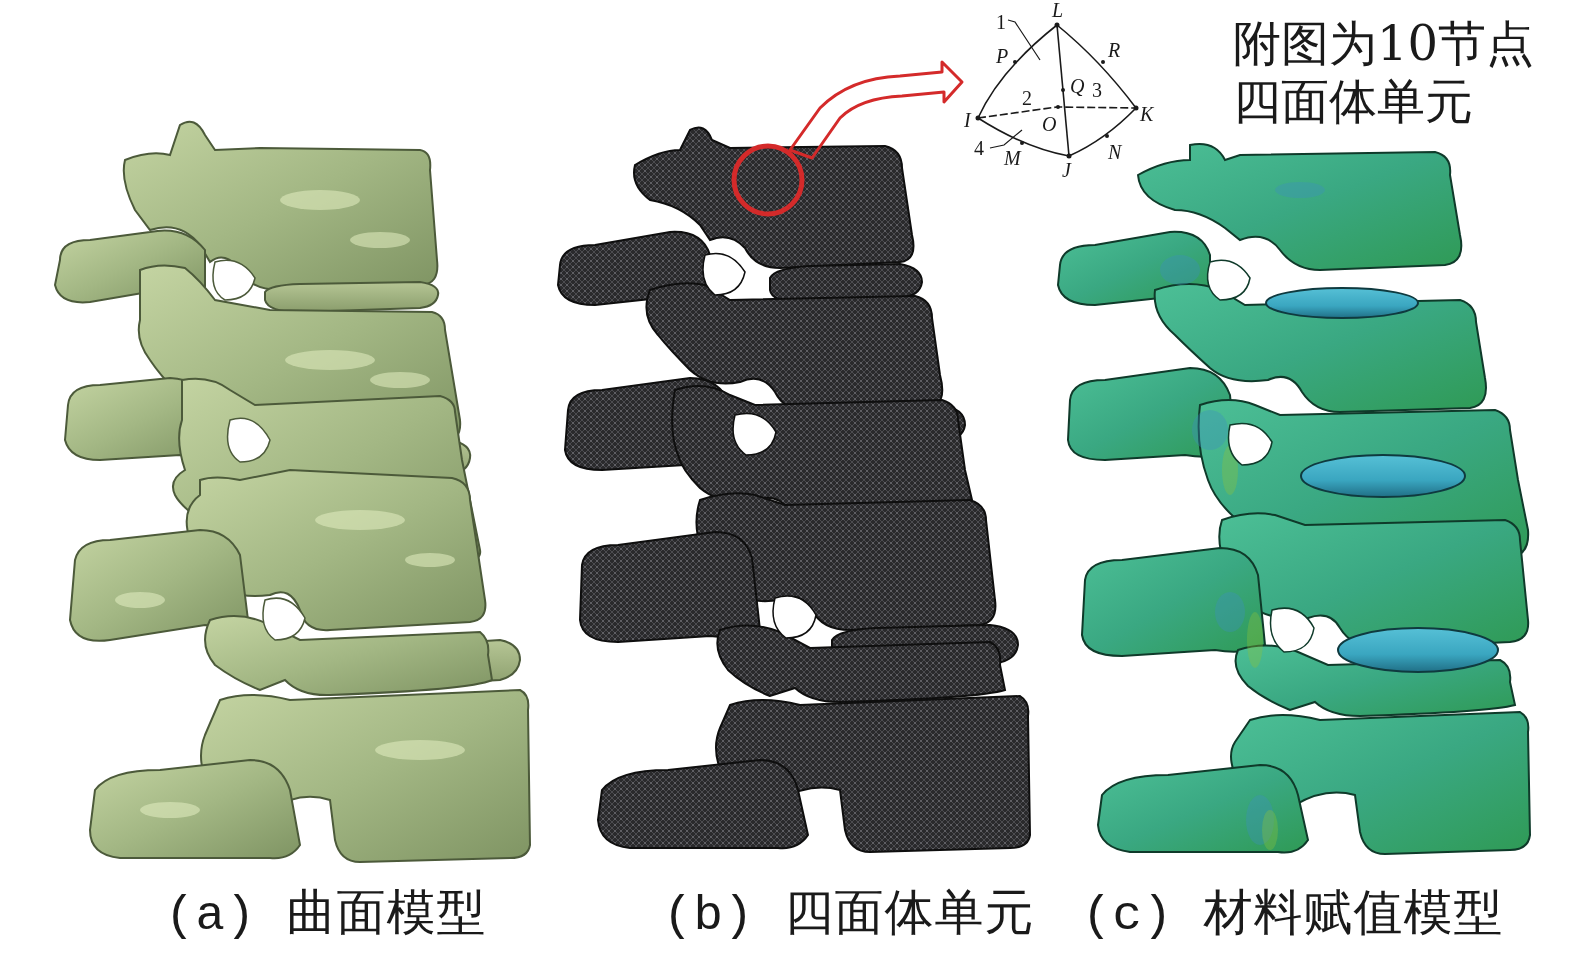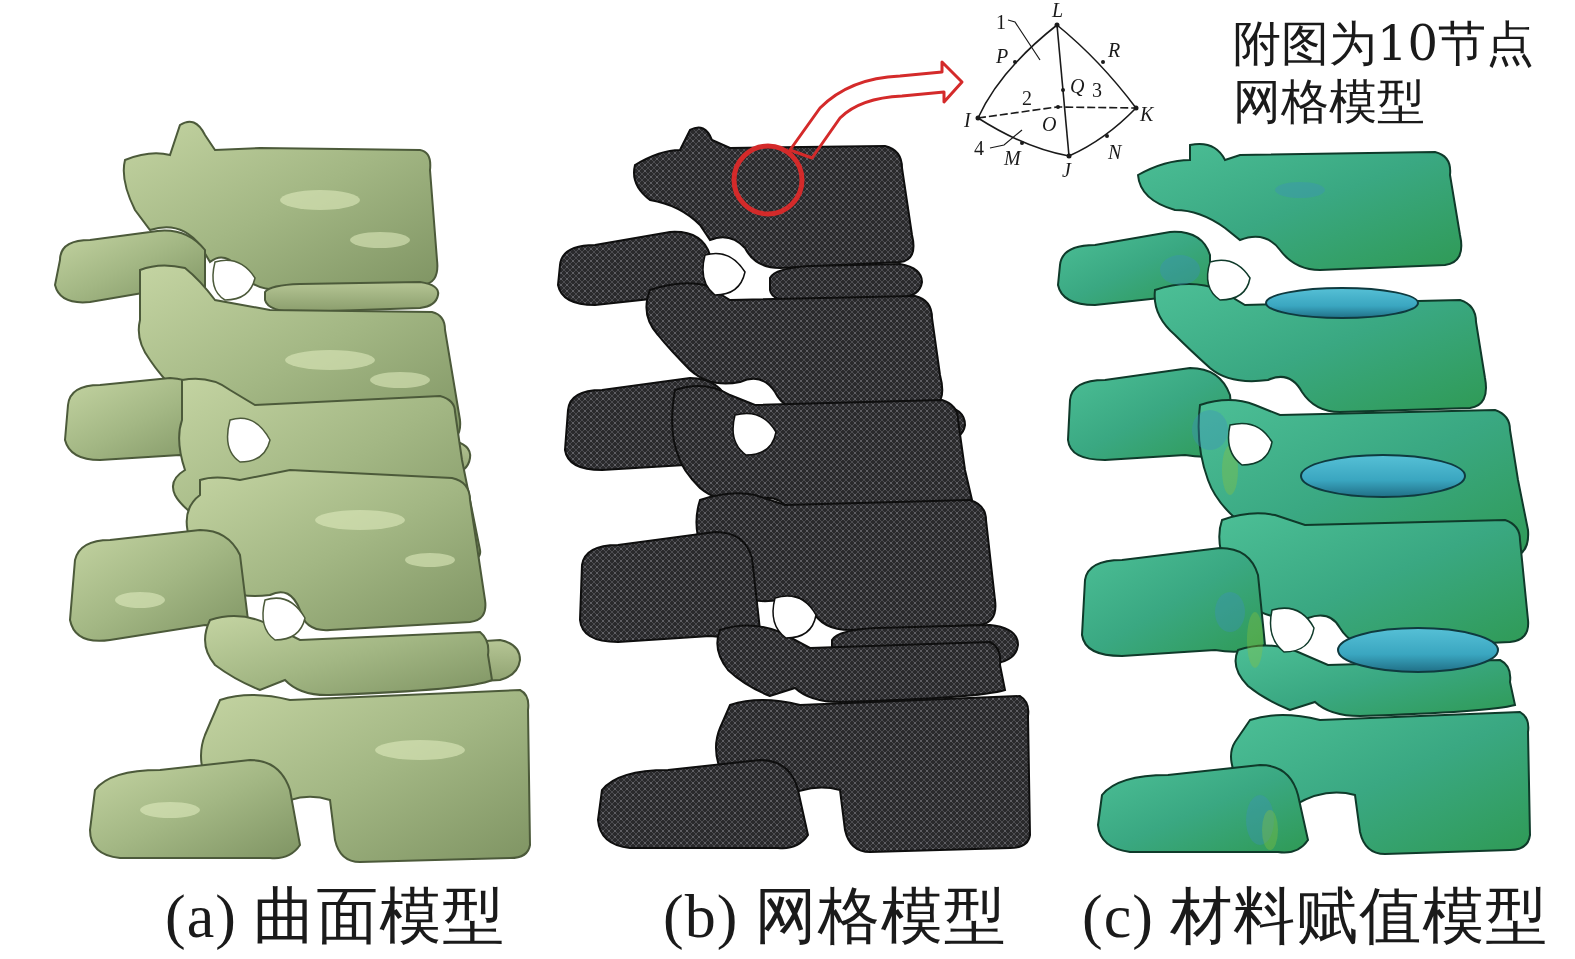--- a/index.html
+++ b/index.html
@@ -1,19 +1,19 @@
 <!DOCTYPE html>
 <html><head>
 <meta charset="utf-8">
 <style>
   html, body { margin: 0; padding: 0; background: #ffffff; }
   body { width: 1575px; height: 959px; position: relative; overflow: hidden; font-family: "DejaVu Serif", "Liberation Serif", serif; color: #1a1a1a; }
   .panel { position: absolute; top: 0; }
   .panel svg { position: absolute; left: 0; top: 0; overflow: visible; }
-  .caption { position: absolute; top: 886px; font-size: 62px; line-height: 60px; white-space: nowrap; font-family: Liberation Serif, serif; letter-spacing: 1px; }
+  .caption { position: absolute; top: 886px; font-size: 49px; line-height: 60px; white-space: nowrap; font-family: Liberation Mono, monospace; letter-spacing: 1px; }
   .annot-text { position: absolute; left: 1205px; top: 14px; font-size: 48px; line-height: 58px; white-space: nowrap; color: #1a1a1a; font-family: "DejaVu Serif", "Liberation Serif", serif; margin-left: 28px; }
   .tet-label { position: absolute; font-family: "Liberation Serif", "DejaVu Serif", serif; font-style: italic; font-size: 20px; line-height: 20px; color: #1a1a1a; }
   .tet-num { position: absolute; font-family: "Liberation Serif", "DejaVu Serif", serif; font-size: 20px; line-height: 20px; color: #1a1a1a; }
 </style>
 </head>
 <body>
 
 <div class="panel" style="left:0;width:540px;height:880px;">
   <svg width="540" height="880" viewBox="0 0 540 880">
     <defs>
@@ -145,21 +145,21 @@
   <span class="tet-label" style="left:64px;top:148px;">M</span>
   <span class="tet-label" style="left:168px;top:142px;">N</span>
   <span class="tet-num" style="left:56px;top:12px;">1</span>
   <span class="tet-num" style="left:82px;top:88px;">2</span>
   <span class="tet-num" style="left:152px;top:80px;">3</span>
   <span class="tet-num" style="left:34px;top:138px;">4</span>
 </div>
 
 <div class="annot-text">
   <div>附图为10节点</div>
-  <div>网格模型</div>
+  <div>四面体单元</div>
 </div>
 
 <div class="panel" style="left:1040px;width:535px;height:880px;">
   <svg width="535" height="880" viewBox="0 0 535 880">
     <defs>
       <linearGradient id="gC" x1="0" y1="0" x2="1" y2="1">
         <stop offset="0" stop-color="#4cbf96"></stop>
         <stop offset="0.5" stop-color="#3aa882"></stop>
         <stop offset="1" stop-color="#2f9a55"></stop>
       </linearGradient>
@@ -202,14 +202,14 @@
     </g>
     <g fill="#ffffff" stroke="#0f3a2a" stroke-width="1.5">
       <path d="M170 262 Q195 255 210 278 Q206 300 180 300 Q162 288 170 262 Z"></path>
       <path d="M190 425 Q218 418 232 442 Q228 465 202 465 Q184 452 190 425 Z"></path>
       <path d="M232 610 Q260 602 274 628 Q270 652 244 652 Q226 638 232 610 Z"></path>
     </g>
   </svg>
 </div>
 
 <div class="caption" style="left:165px;">(a) 曲面模型</div>
-<div class="caption" style="left:663px;">(b) 网格模型</div>
+<div class="caption" style="left:663px;">(b) 四面体单元</div>
 <div class="caption" style="left:1082px;">(c) 材料赋值模型</div>
 
 </body></html>

